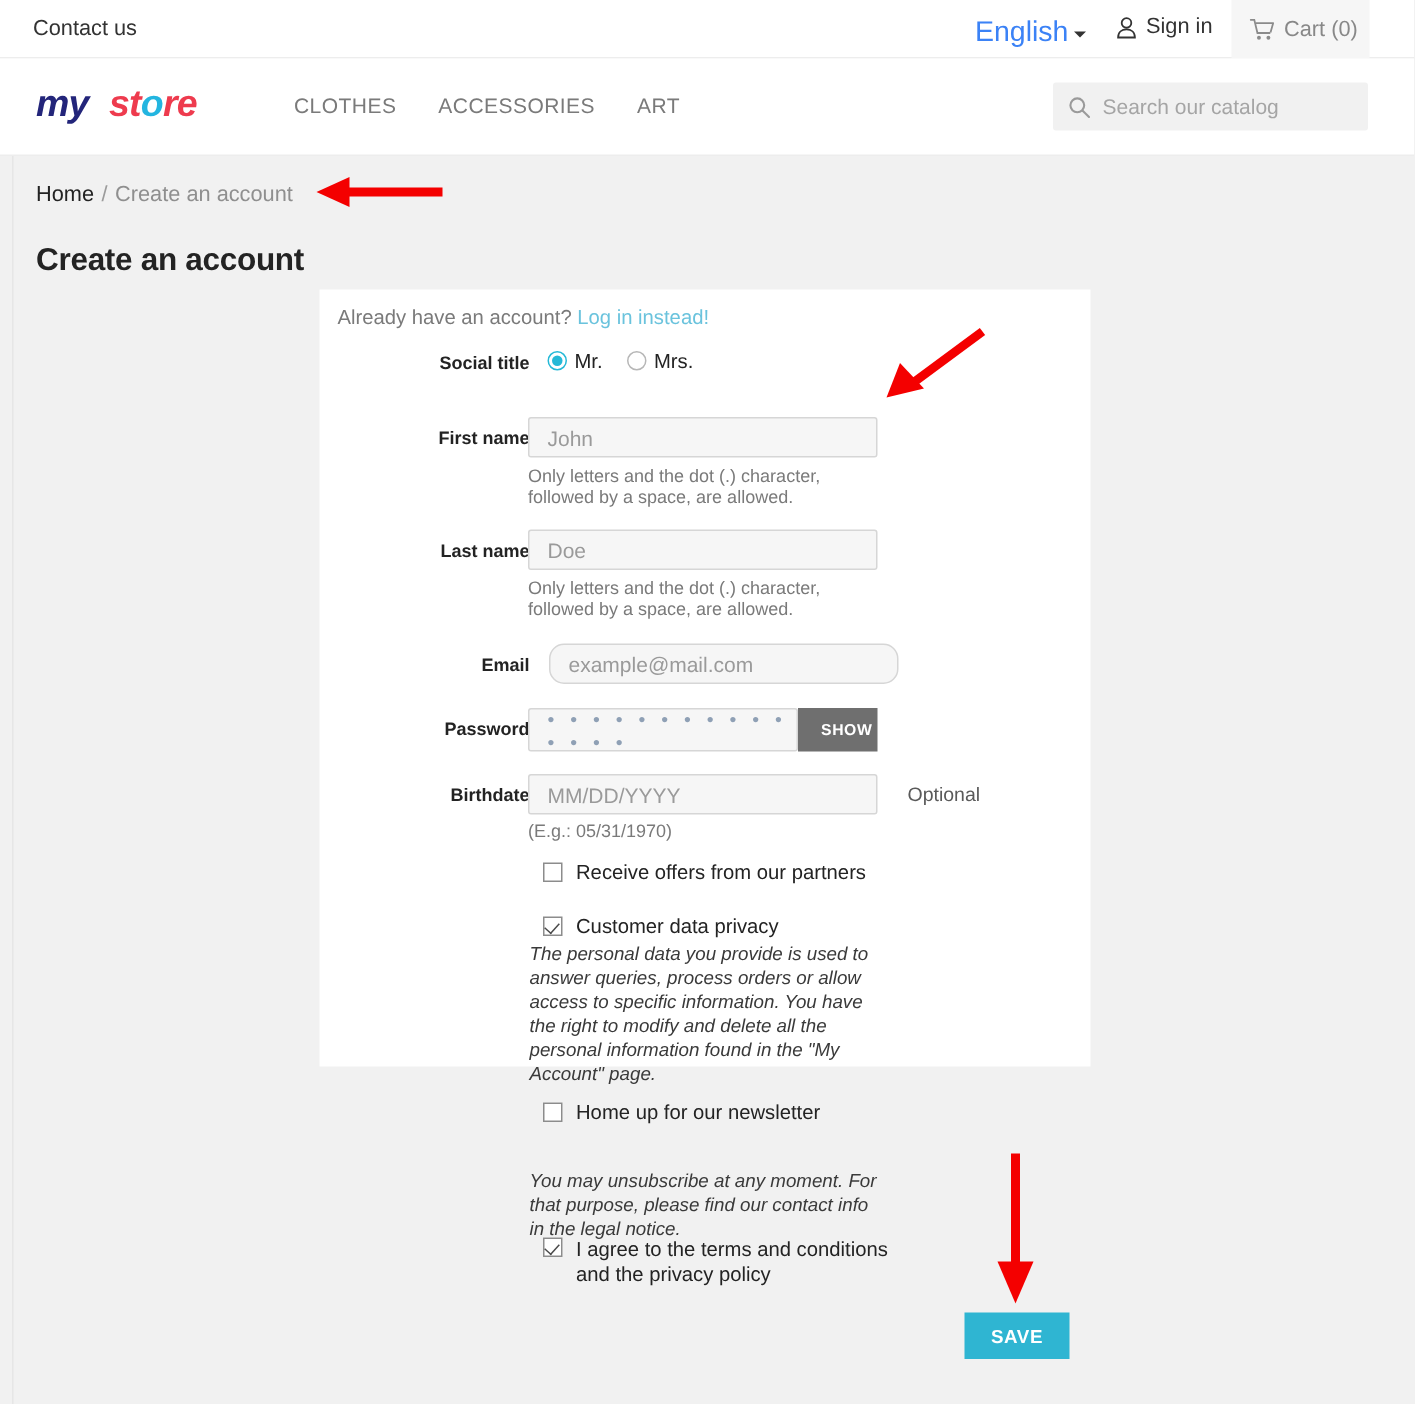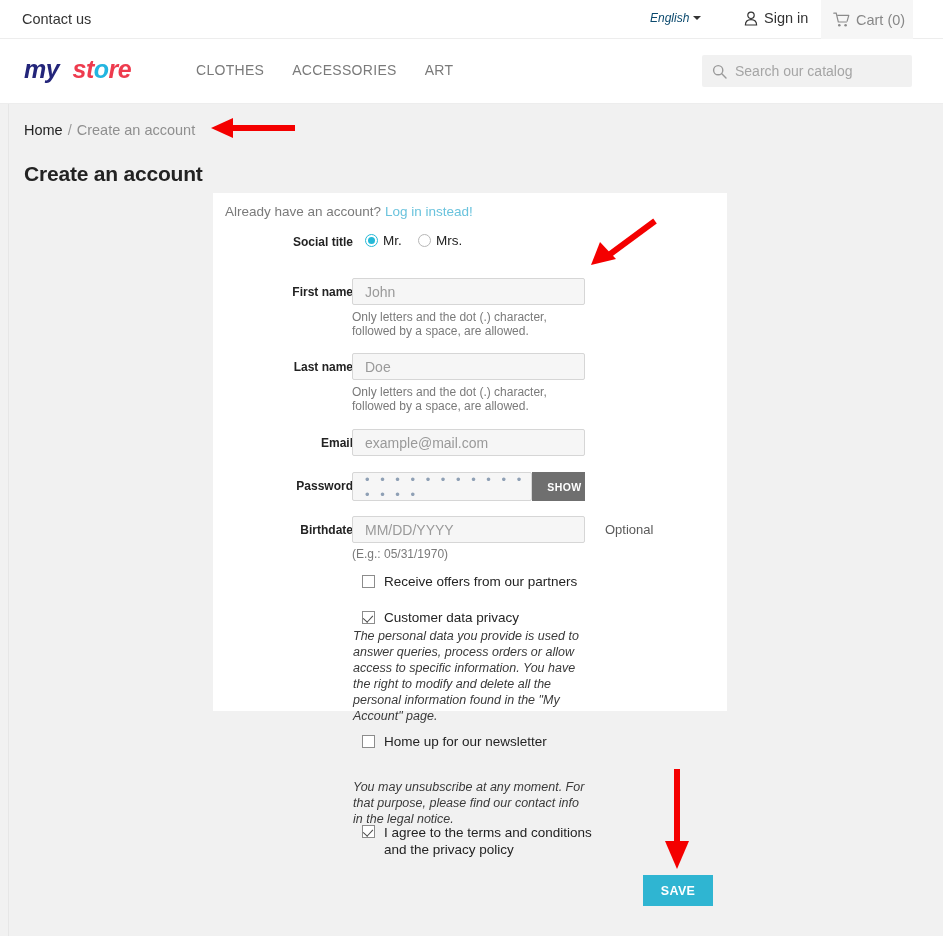--- a/index.html
+++ b/index.html
@@ -23,23 +23,22 @@
     width: 943px; height: 39px;
     background: #ffffff;
     border-bottom: 1px solid #ededed;
   }
   .contact-us {
     position: absolute; left: 22px; top: 11px;
     font-size: 14.5px; color: #333333;
   }
   .lang-select {
     position: absolute; left: 650px; top: 11px;
-    font-size: 12px; color: #0c4a6e;
-    cursor: pointer;
-    font-style: italic;
+    font-size: 19px; color: #3b82f6;
+    cursor: pointer;
   }
   .caret {
     display: inline-block;
     width: 0; height: 0;
     margin-left: 4px;
     vertical-align: 2px;
     border-left: 4px solid transparent;
     border-right: 4px solid transparent;
     border-top: 4px solid #333333;
   }
@@ -331,21 +330,21 @@
     </div>
     <div class="hint" style="left:139px; top:117px;">Only letters and the dot (.) character, followed by a space, are allowed.</div>
 
     <div class="flabel" style="left:10px; top:167px;">Last name</div>
     <div class="fld" style="left:139px; top:160px; width:233px;">
       <span>Doe</span>
     </div>
     <div class="hint" style="left:139px; top:192px;">Only letters and the dot (.) character, followed by a space, are allowed.</div>
 
     <div class="flabel" style="left:10px; top:243px;">Email</div>
-    <div class="fld" style="left:139px; top:236px; width:233px;">
+    <div class="fld" style="left:153px; top:236px; width:233px;border-radius:10px;">
       <span>example@mail.com</span>
     </div>
 
     <div class="flabel" style="left:10px; top:286px;">Password</div>
     <div class="fld" style="left:139px; top:279px; width:180px; height:29px;">
       <span class="pwd-dots">• • • • • • • • • • • • • • •</span>
     </div>
     <div class="show-btn" style="left:319px; top:279px;">SHOW</div>
 
     <div class="flabel" style="left:10px; top:330px;">Birthdate</div>

